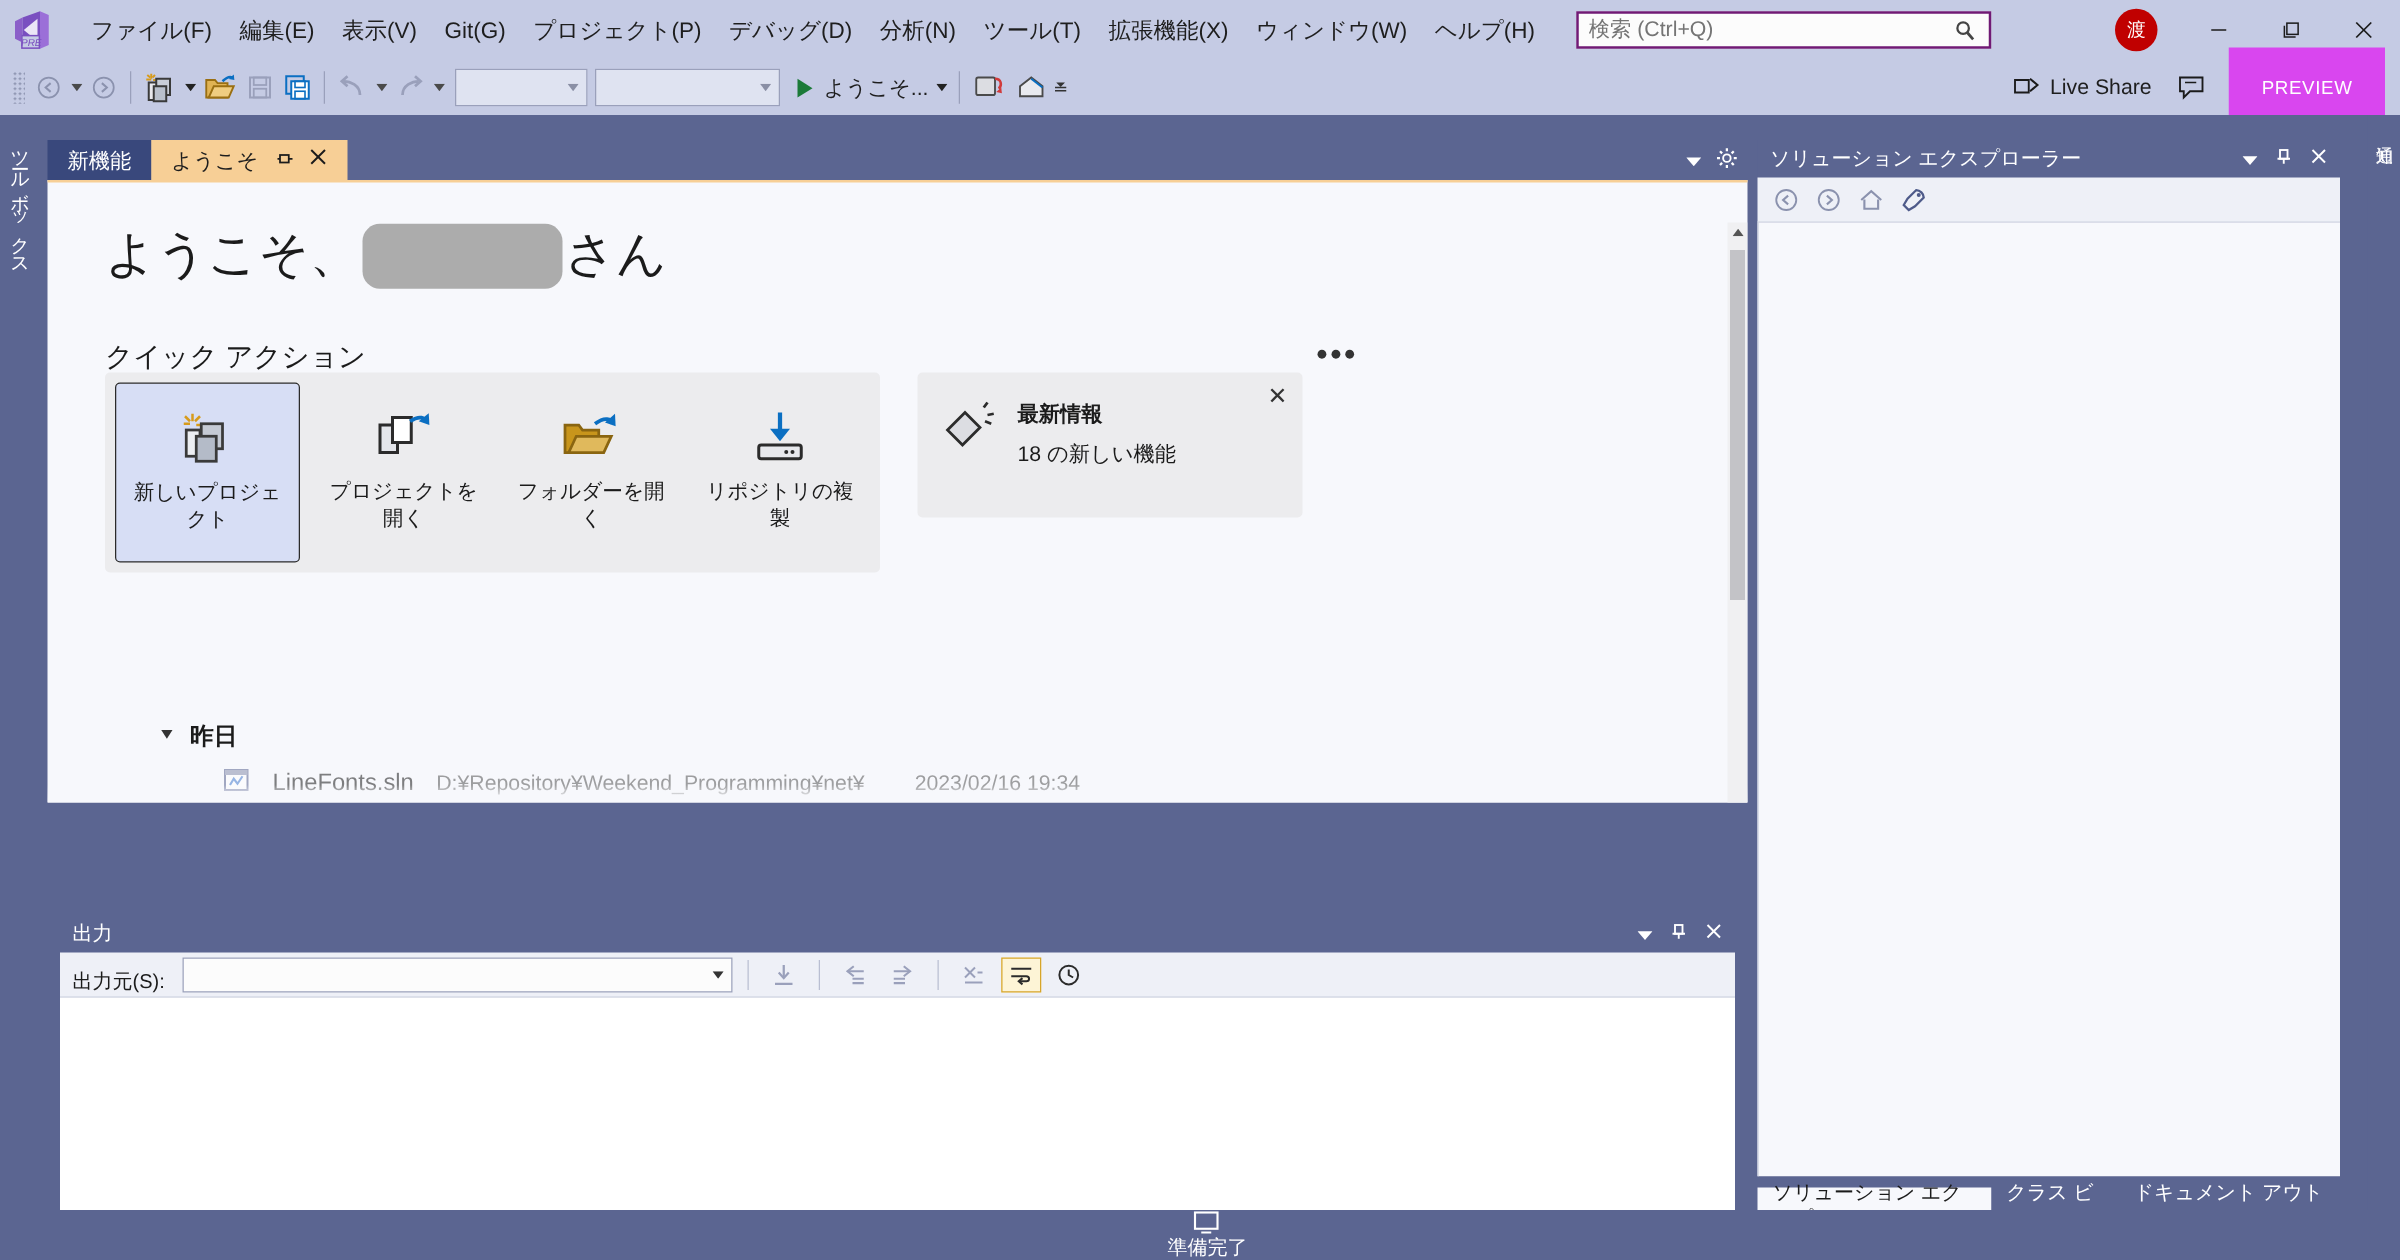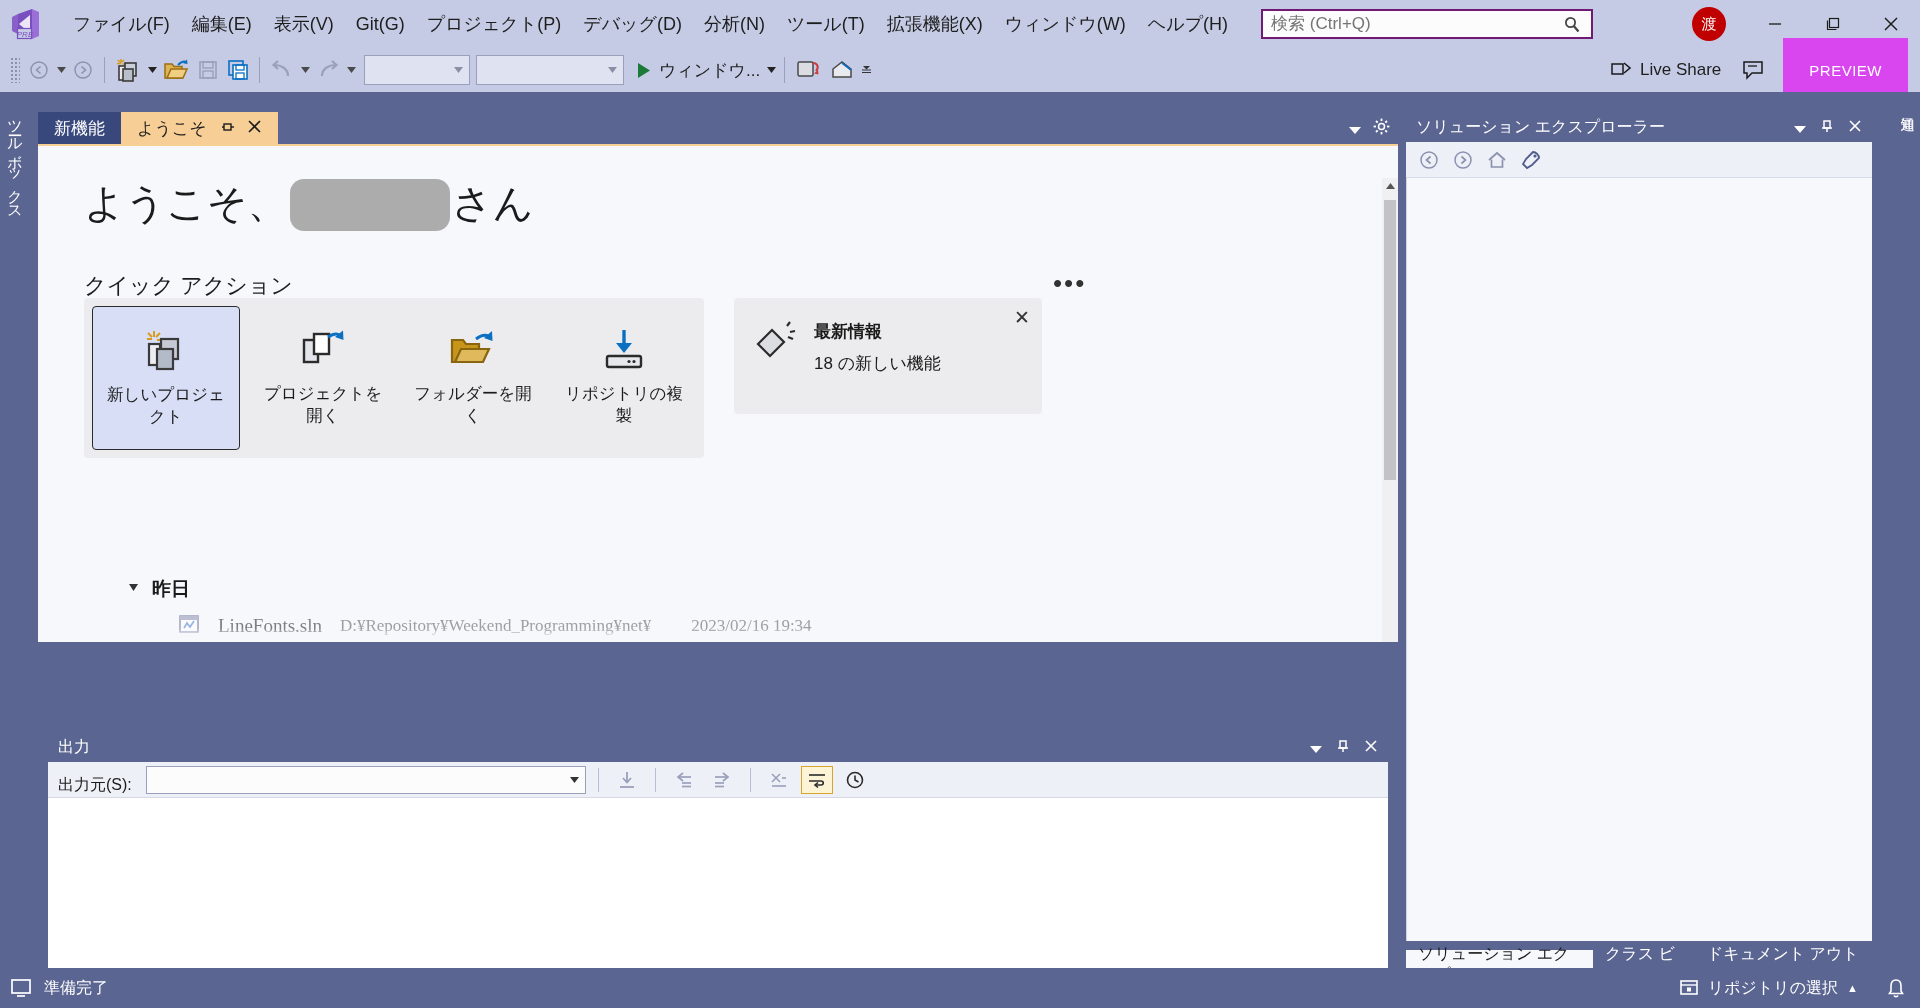--- a/index.html
+++ b/index.html
@@ -216,21 +216,20 @@
   }
   .group-row {
     position: absolute; left: 90px; top: 430px;
     display: flex; align-items: center; font-size: 19px; color: #1b1b1b;
   }
   .group-row .tri { font-size: 12px; margin-right: 12px; color: #333; }
   .recent-file {
     position: absolute; left: 140px; top: 468px;
     display: flex; align-items: center; gap: 18px;
     opacity: 0.55;
-    font-family: Liberation Serif, serif;
   }
   .recent-file .fname { font-size: 19px; color: #1b1b1b; }
   .recent-file .fpath { font-size: 17px; color: #555; }
   .recent-file .fdate { font-size: 17px; color: #555; margin-left: 22px; }
   .fade-mask {
     position: absolute; left: 0; top: 482px; width: 1360px; height: 16px;
     background: linear-gradient(rgba(247,248,252,0), #f7f8fc 75%);
   }
   .docscroll {
     position: absolute; right: 0; top: 32px; width: 16px; height: 498px;
@@ -307,21 +306,21 @@
   }
   .out-tb-btn.on { border: 1px solid #d6a52a; background: #fdf4d6; }
   .out-body {
     height: 234px; background: #ffffff;
   }
 
   
   .statusbar {
     position: absolute; left: 0; bottom: 0; width: 1920px; height: 40px;
     background: #5b6591; color: #ffffff;
-    display: flex; align-items: center;
+    display: flex; align-items: center; flex-direction: column;
   }
   .statusbar .ready { font-size: 16px; margin-left: 12px; }
   .statusbar .right {
     margin-left: auto; display: flex; align-items: center; gap: 10px; padding-right: 14px;
   }
   .statusbar .right .repo { font-size: 16px; display:flex; align-items:center; gap: 9px; cursor: default; }
 </style>
 </head>
 <body>
 
@@ -485,21 +484,21 @@
     <span></span>
     <svg width="9" height="6" viewBox="0 0 9 6">
         <path d="M0 0 L9 0 L4.5 6 Z" fill="#8a8fa5"></path>
       </svg>
   </div>
 
   <div class="attach">
     <svg width="16" height="17" viewBox="0 0 16 17">
       <path d="M2 1 L14 8.5 L2 16 Z" fill="#1b7a38"></path>
     </svg>
-    <span class="lbl">ウィンドウ...</span>
+    <span class="lbl">ようこそ...</span>
   </div>
   <div class="tb-caret">
     <svg width="9" height="6" viewBox="0 0 9 6">
         <path d="M0 0 L9 0 L4.5 6 Z" fill="#222"></path>
       </svg>
   </div>
 
   <div class="tb-sep"></div>
 
   <div class="tb-btn">

